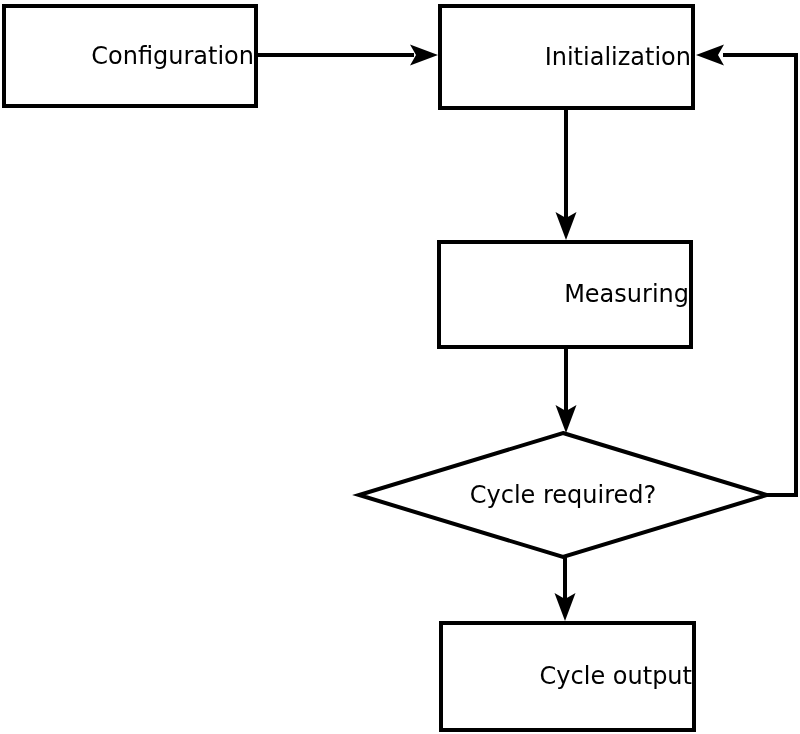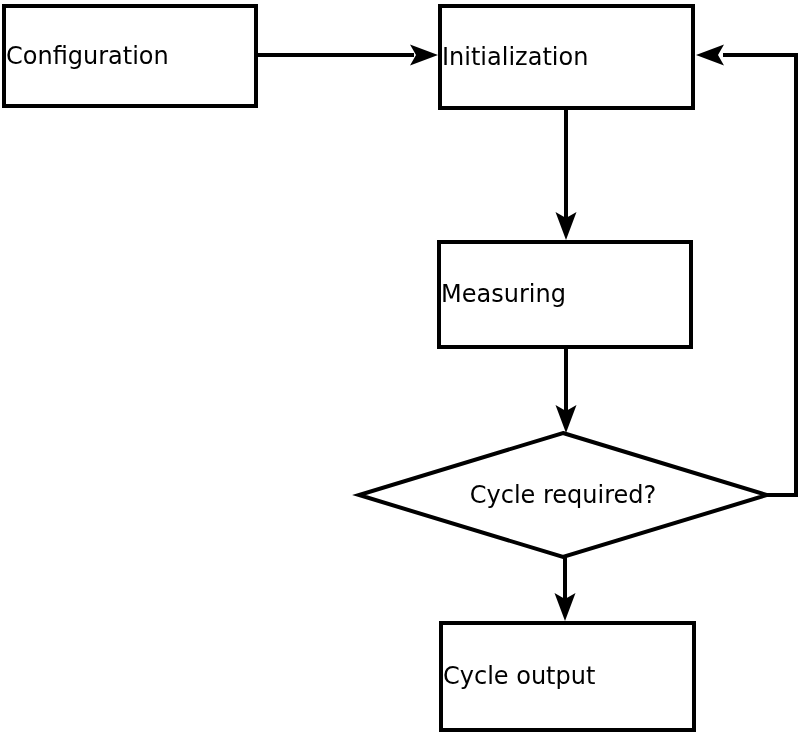--- a/index.html
+++ b/index.html
@@ -23,21 +23,21 @@
     width: 800px;
     height: 734px;
   }
   .node {
     position: absolute;
     box-sizing: border-box;
     border: 4px solid var(--stroke, #000000);
     background: #ffffff;
     display: flex;
     align-items: center;
-    justify-content: flex-start;
+    justify-content: flex-end;
     font-size: 24px;
     line-height: 1.2;
     text-align: center;
   }
   .node-label {
     white-space: nowrap;
   }
   #node-configuration { left: 2px;   top: 4px;   width: 256px; height: 104px; }
   #node-initialization{ left: 438px; top: 4px;   width: 257px; height: 106px; }
   #node-measuring     { left: 437px; top: 240px; width: 256px; height: 109px; }

